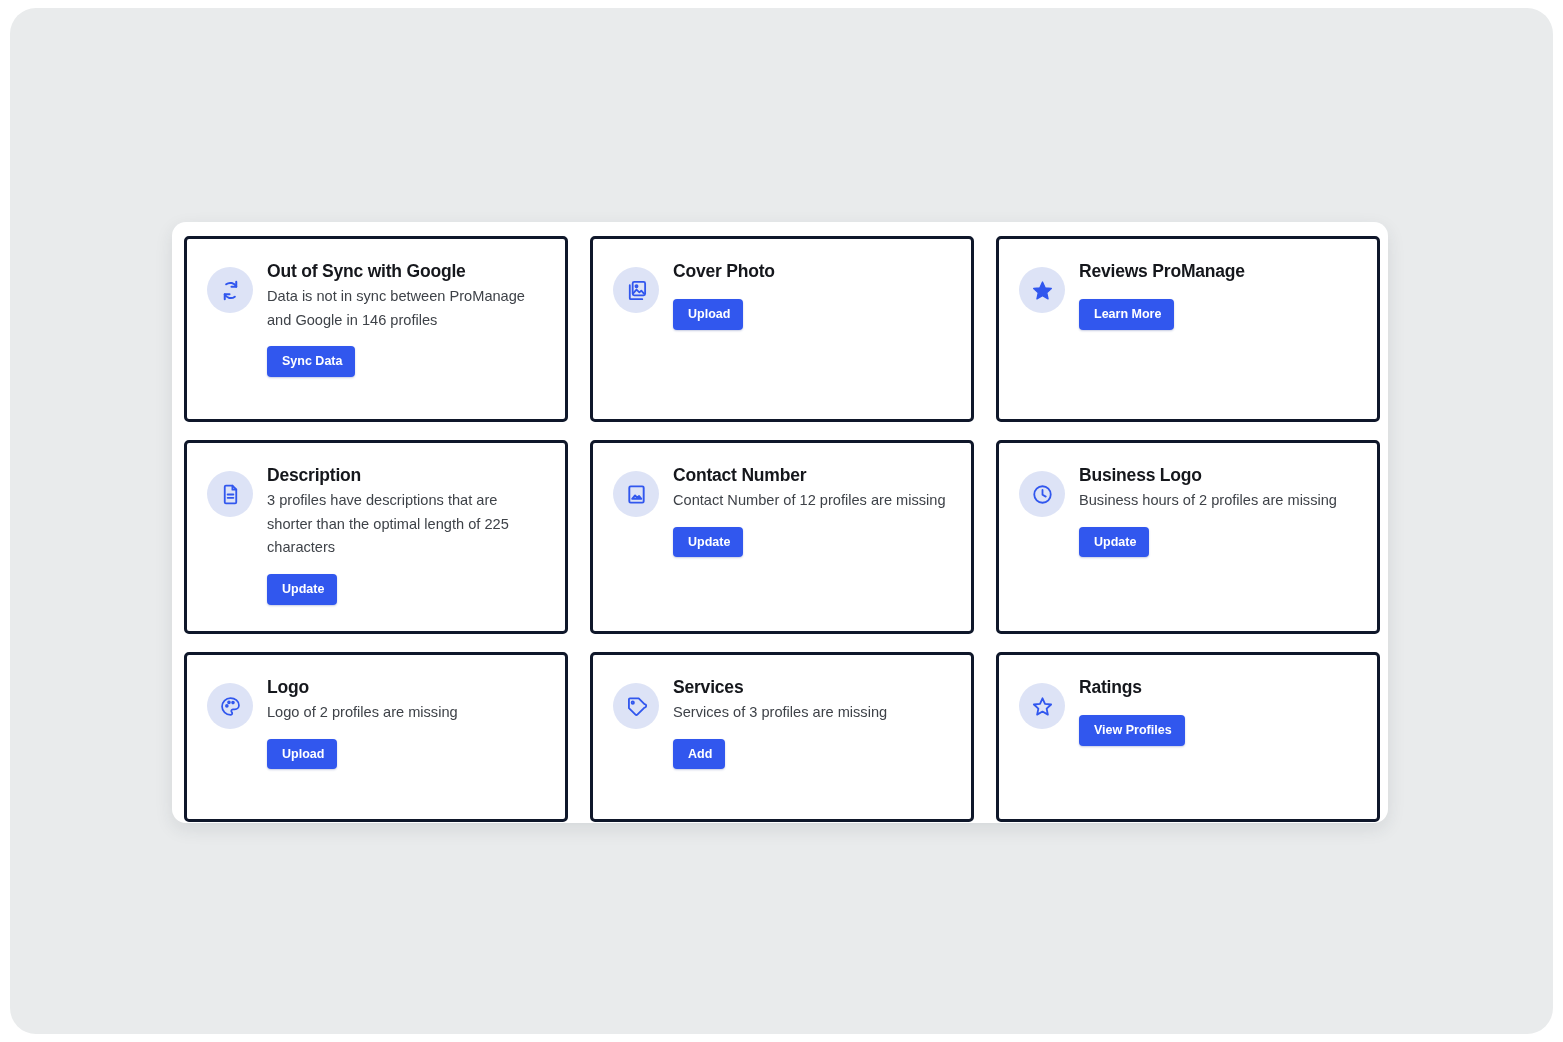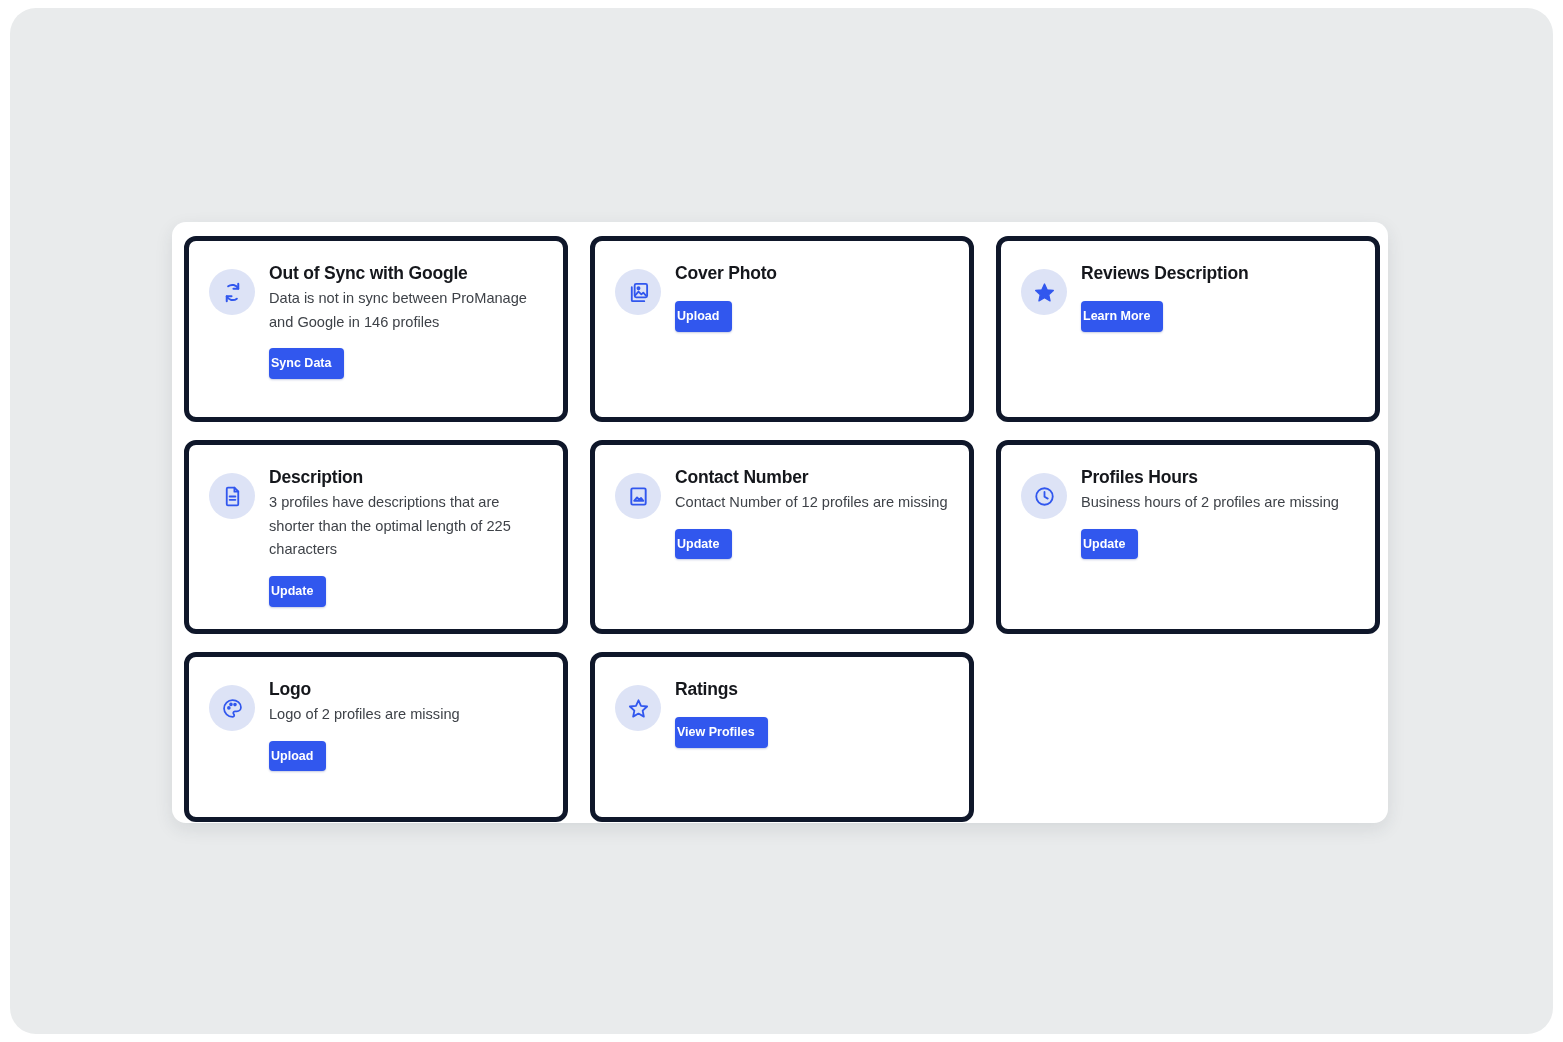--- a/index.html
+++ b/index.html
@@ -41,22 +41,22 @@
     width: 1192px;
     height: 574px;
     display: grid;
     grid-template-columns: repeat(3, 384px);
     grid-template-rows: 186px 194px 170px;
     column-gap: 22px;
     row-gap: 18px;
   }
   .card {
     background: #ffffff;
-    border: 5px solid #0f172a;
-    border-radius: 12px;
+    border: 3px solid #0f172a;
+    border-radius: 5px;
     box-sizing: border-box;
     padding: 22px 20px 18px 20px;
     display: flex;
     align-items: flex-start;
     gap: 14px;
   }
   .icon-circle {
     flex: 0 0 auto;
     width: 46px;
     height: 46px;
@@ -92,21 +92,21 @@
   }
   .card-btn {
     margin-top: 14px;
     display: inline-block;
     background: #3157ee;
     color: #ffffff;
     font-size: 12.5px;
     font-weight: bold;
     border: none;
     border-radius: 4px;
-    padding: 9px 13px 9px 2px;
+    padding: 9px 13px 9px 15px;
     line-height: 1;
     cursor: pointer;
     font-family: "Liberation Sans", sans-serif;
     box-shadow: 0 1px 2px rgba(30,50,140,0.25);
   }
 </style>
 </head>
 <body>
 
 <div class="screen">
@@ -144,21 +144,21 @@
         </div>
       </div>
 
       <div class="card">
         <span class="icon-circle">
           <svg viewBox="0 0 24 24" fill="#3157ee" stroke="#3157ee" stroke-width="1.4" stroke-linejoin="round">
             <polygon points="12,3.2 14.7,9.2 21.2,9.9 16.4,14.3 17.8,20.7 12,17.4 6.2,20.7 7.6,14.3 2.8,9.9 9.3,9.2"></polygon>
           </svg>
         </span>
         <div class="card-body">
-          <div class="card-title">Reviews Description</div>
+          <div class="card-title">Reviews ProManage</div>
           <button class="card-btn">Learn More</button>
         </div>
       </div>
 
       <div class="card">
         <span class="icon-circle">
           <svg viewBox="0 0 24 24" fill="none" stroke="#3157ee" stroke-width="1.9" stroke-linecap="round" stroke-linejoin="round">
             <path d="M14 2.8H7.2A1.2 1.2 0 0 0 6 4v16a1.2 1.2 0 0 0 1.2 1.2h9.6A1.2 1.2 0 0 0 18 20V6.8z"></path>
             <polyline points="14 2.8 14 7 18 7"></polyline>
             <line x1="9" y1="12" x2="15" y2="12"></line>
@@ -187,21 +187,21 @@
       </div>
 
       <div class="card">
         <span class="icon-circle">
           <svg viewBox="0 0 24 24" fill="none" stroke="#3157ee" stroke-width="1.9" stroke-linecap="round" stroke-linejoin="round">
             <circle cx="12" cy="12" r="8.6"></circle>
             <polyline points="12 7.2 12 12.2 15.4 14.2"></polyline>
           </svg>
         </span>
         <div class="card-body">
-          <div class="card-title">Profiles Hours</div>
+          <div class="card-title">Business Logo</div>
           <p class="card-desc">Business hours of 2 profiles are missing</p>
           <button class="card-btn">Update</button>
         </div>
       </div>
 
       <div class="card">
         <span class="icon-circle">
           <svg viewBox="0 0 24 24" fill="none" stroke="#3157ee" stroke-width="1.8" stroke-linecap="round" stroke-linejoin="round">
             <path d="M12 3.2a8.8 8.8 0 0 0 0 17.6c1.1 0 1.8-.8 1.8-1.7 0-.5-.2-.9-.5-1.2-.3-.3-.5-.7-.5-1.2 0-1 .8-1.7 1.8-1.7h1.9a4.3 4.3 0 0 0 4.3-4.3c0-4.1-4-7.5-8.8-7.5z"></path>
             <circle cx="8.2" cy="11.4" r="1"></circle>
@@ -209,20 +209,33 @@
             <circle cx="14.6" cy="7.9" r="1"></circle>
           </svg>
         </span>
         <div class="card-body">
           <div class="card-title">Logo</div>
           <p class="card-desc">Logo of 2 profiles are missing</p>
           <button class="card-btn">Upload</button>
         </div>
       </div>
 
+      <div class="card">
+        <span class="icon-circle">
+          <svg viewBox="0 0 24 24" fill="none" stroke="#3157ee" stroke-width="1.9" stroke-linecap="round" stroke-linejoin="round">
+            <path d="M20.3 13.1l-7.2 7.2a1.7 1.7 0 0 1-2.4 0l-6.6-6.6V4.5a1 1 0 0 1 1-1h9.2l6 6a1.7 1.7 0 0 1 0 3.6z"></path>
+            <circle cx="8.1" cy="8" r="1.2"></circle>
+          </svg>
+        </span>
+        <div class="card-body">
+          <div class="card-title">Services</div>
+          <p class="card-desc">Services of 3 profiles are missing</p>
+          <button class="card-btn">Add</button>
+        </div>
+      </div>
 
       <div class="card">
         <span class="icon-circle">
           <svg viewBox="0 0 24 24" fill="none" stroke="#3157ee" stroke-width="1.9" stroke-linejoin="round" stroke-linecap="round">
             <polygon points="12,3.4 14.6,9.2 21,9.9 16.3,14.2 17.6,20.5 12,17.3 6.4,20.5 7.7,14.2 3,9.9 9.4,9.2"></polygon>
           </svg>
         </span>
         <div class="card-body">
           <div class="card-title">Ratings</div>
           <button class="card-btn">View Profiles</button>

